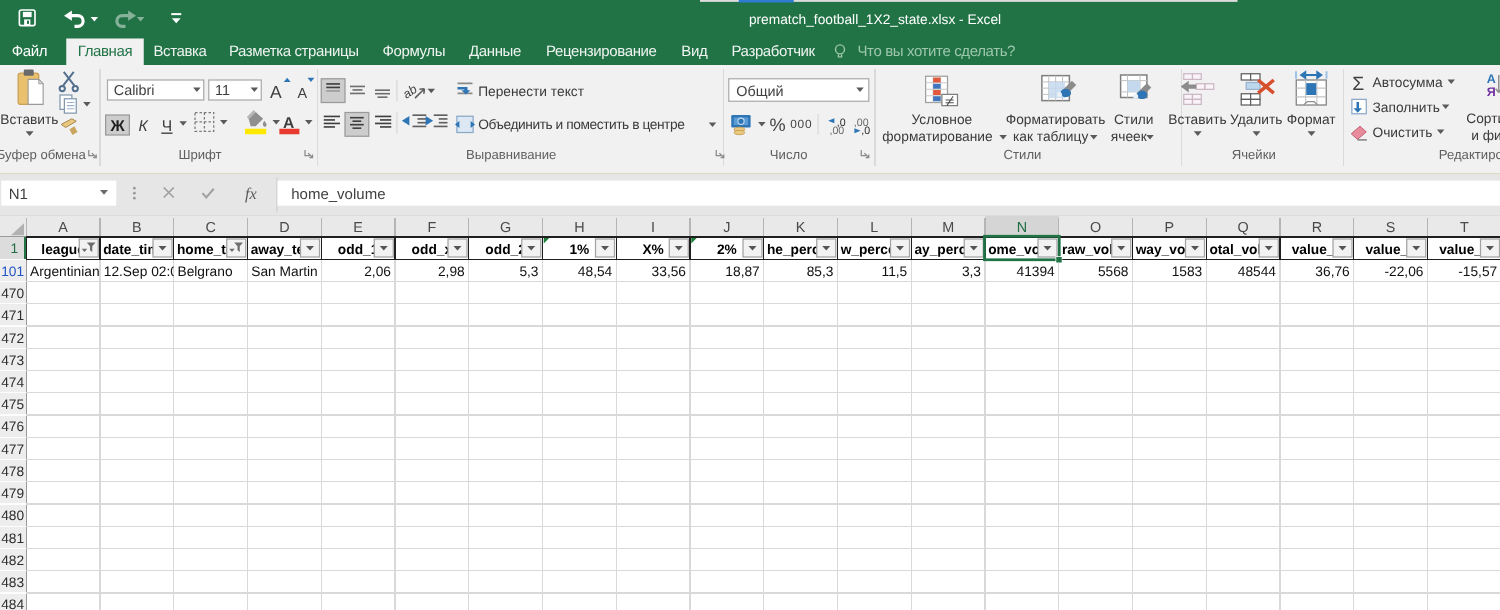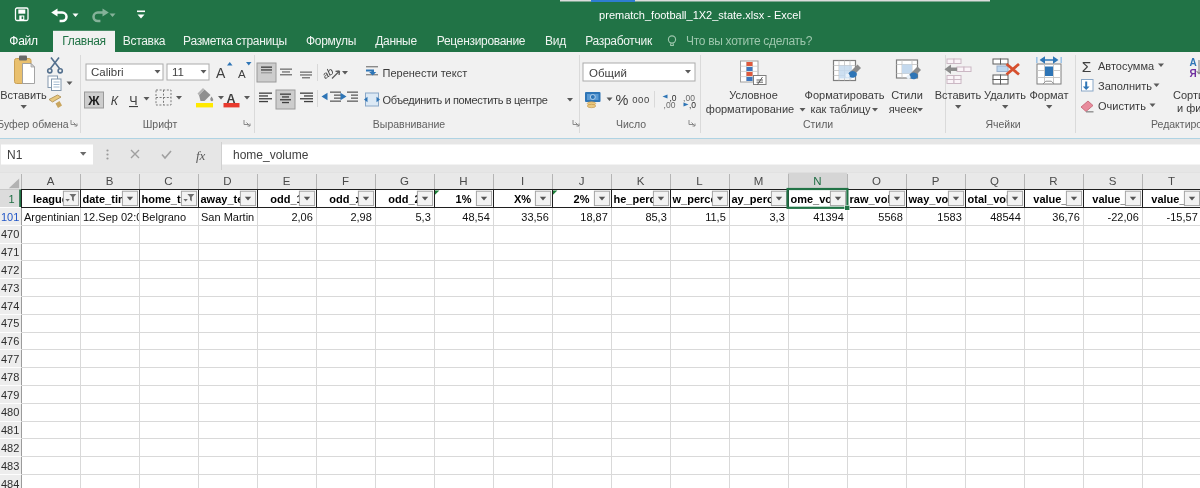--- a/index.html
+++ b/index.html
@@ -1,14 +1,14 @@
 <!DOCTYPE html>
 <html><head><meta charset="utf-8"><style>
 html,body{margin:0;padding:0}
-#root{position:relative;width:1200px;height:488px;overflow:hidden;background:#0ea5e9;font-family:"Liberation Sans",sans-serif}
+#root{position:relative;width:1200px;height:488px;overflow:hidden;background:#fde047;font-family:"Liberation Sans",sans-serif}
 .abs{position:absolute}
 </style></head><body>
 <div id="root">
 
 <svg class="abs" style="left:0;top:0" width="1200" height="52" font-family="Liberation Sans, sans-serif">
 <rect x="0" y="0" width="1200" height="52" fill="#217346"></rect>
 <rect x="560" y="0" width="430" height="1.5" fill="#dcdcdc"></rect>
 <rect x="591" y="0" width="44" height="2" fill="#2e7dd1"></rect>
 
 <g stroke="#ffffff" fill="none" stroke-width="1.3">

